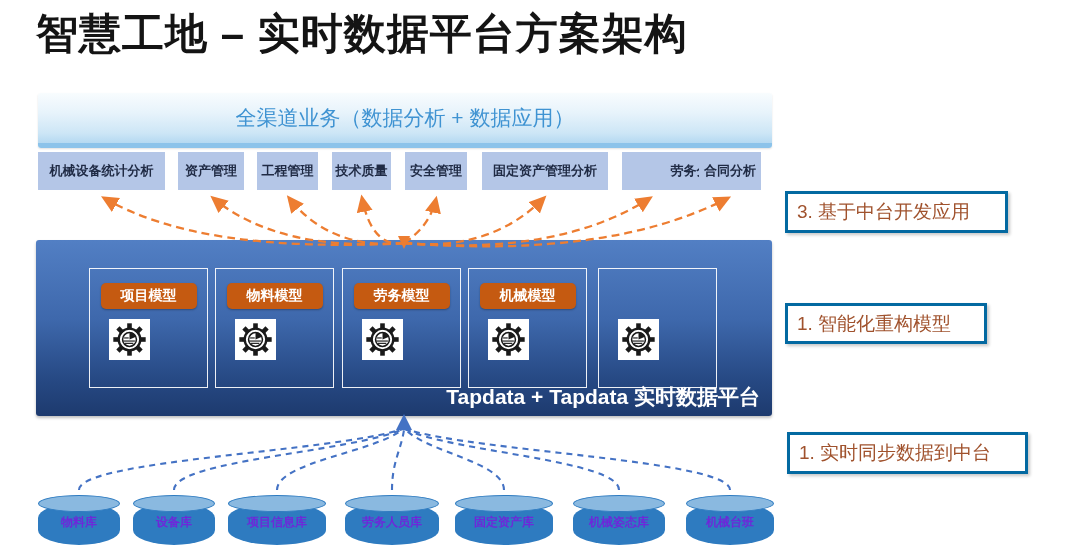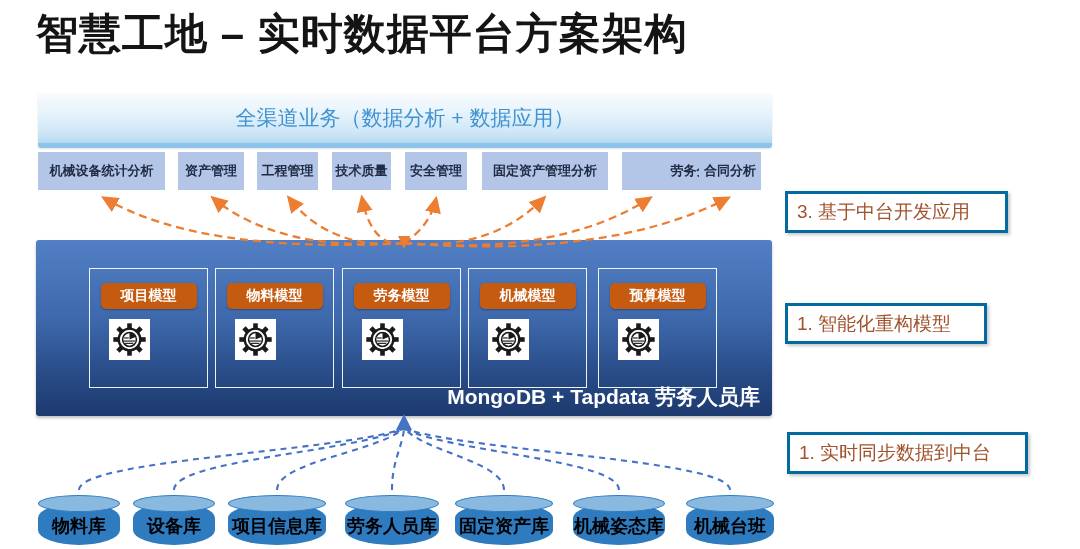--- a/index.html
+++ b/index.html
@@ -61,21 +61,21 @@
   .cyl .body{
     position:absolute;left:0;right:0;top:8px;bottom:0;background:#2e7bc0;
     border-radius:50% / 15px;
   }
   .cyl .cap{
     position:absolute;left:0;right:0;top:0;height:17px;background:#8ab9e0;
     border-radius:50%;border:1px solid #2e7bc0;box-sizing:border-box;
   }
   .cyl .lbl{
     position:absolute;left:0;right:0;top:19px;text-align:center;
-    color:#000000;font-size:18px;font-weight:bold;white-space:nowrap;
+    color:#6d28d9;font-size:12px;font-weight:bold;white-space:nowrap;
   }
   .overlay{position:absolute;left:0;top:0;pointer-events:none;}
 </style>
 </head>
 <body>
 
 <div id="stage">
 
   <div class="title">智慧工地 – 实时数据平台方案架构</div>
 
@@ -203,45 +203,44 @@
               <circle cx="24" cy="24" r="9" stroke-width="2"></circle>
               <path d="M24 24 L24 15 A9 9 0 0 1 32.5 20.5 Z" fill="#1a1a1a" stroke="none"></path>
               <line x1="17" y1="22" x2="23" y2="22" stroke-width="1.5"></line>
               <line x1="16" y1="26" x2="31" y2="26" stroke-width="1.5"></line>
               <line x1="18" y1="29" x2="29" y2="29" stroke-width="1.5"></line>
             </g>
           </svg>
       </div>
     </div>
     <div class="model" style="left:562px;">
-      <div class="tag">预算模型</div>
-      <div class="gear">
-        <svg width="37" height="37" viewBox="0 0 48 48">
-            <g stroke="#1a1a1a" fill="none" stroke-width="3">
-              <g stroke-width="6">
-                <line x1="24" y1="3" x2="24" y2="11"></line>
-                <line x1="24" y1="37" x2="24" y2="45"></line>
-                <line x1="3" y1="24" x2="11" y2="24"></line>
-                <line x1="37" y1="24" x2="45" y2="24"></line>
-                <line x1="9" y1="9" x2="15" y2="15"></line>
-                <line x1="33" y1="33" x2="39" y2="39"></line>
-                <line x1="39" y1="9" x2="33" y2="15"></line>
-                <line x1="9" y1="39" x2="15" y2="33"></line>
-              </g>
-              <circle cx="24" cy="24" r="14"></circle>
-              <circle cx="24" cy="24" r="9" stroke-width="2"></circle>
-              <path d="M24 24 L24 15 A9 9 0 0 1 32.5 20.5 Z" fill="#1a1a1a" stroke="none"></path>
-              <line x1="17" y1="22" x2="23" y2="22" stroke-width="1.5"></line>
-              <line x1="16" y1="26" x2="31" y2="26" stroke-width="1.5"></line>
-              <line x1="18" y1="29" x2="29" y2="29" stroke-width="1.5"></line>
-            </g>
-          </svg>
-      </div>
-    </div>
-    <div class="caption">MongoDB + Tapdata 劳务人员库</div>
+      <div class="gear">
+        <svg width="37" height="37" viewBox="0 0 48 48">
+            <g stroke="#1a1a1a" fill="none" stroke-width="3">
+              <g stroke-width="6">
+                <line x1="24" y1="3" x2="24" y2="11"></line>
+                <line x1="24" y1="37" x2="24" y2="45"></line>
+                <line x1="3" y1="24" x2="11" y2="24"></line>
+                <line x1="37" y1="24" x2="45" y2="24"></line>
+                <line x1="9" y1="9" x2="15" y2="15"></line>
+                <line x1="33" y1="33" x2="39" y2="39"></line>
+                <line x1="39" y1="9" x2="33" y2="15"></line>
+                <line x1="9" y1="39" x2="15" y2="33"></line>
+              </g>
+              <circle cx="24" cy="24" r="14"></circle>
+              <circle cx="24" cy="24" r="9" stroke-width="2"></circle>
+              <path d="M24 24 L24 15 A9 9 0 0 1 32.5 20.5 Z" fill="#1a1a1a" stroke="none"></path>
+              <line x1="17" y1="22" x2="23" y2="22" stroke-width="1.5"></line>
+              <line x1="16" y1="26" x2="31" y2="26" stroke-width="1.5"></line>
+              <line x1="18" y1="29" x2="29" y2="29" stroke-width="1.5"></line>
+            </g>
+          </svg>
+      </div>
+    </div>
+    <div class="caption">Tapdata + Tapdata 实时数据平台</div>
   </div>
 
   <div class="step" style="left:785px;top:191px;width:208px;height:36px;">
       <span>3. 基于中台开发应用</span>
     </div>
   <div class="step" style="left:785px;top:303px;width:187px;height:35px;">
       <span>1. 智能化重构模型</span>
     </div>
   <div class="step" style="left:787px;top:432px;width:226px;height:36px;">
       <span>1. 实时同步数据到中台</span>

